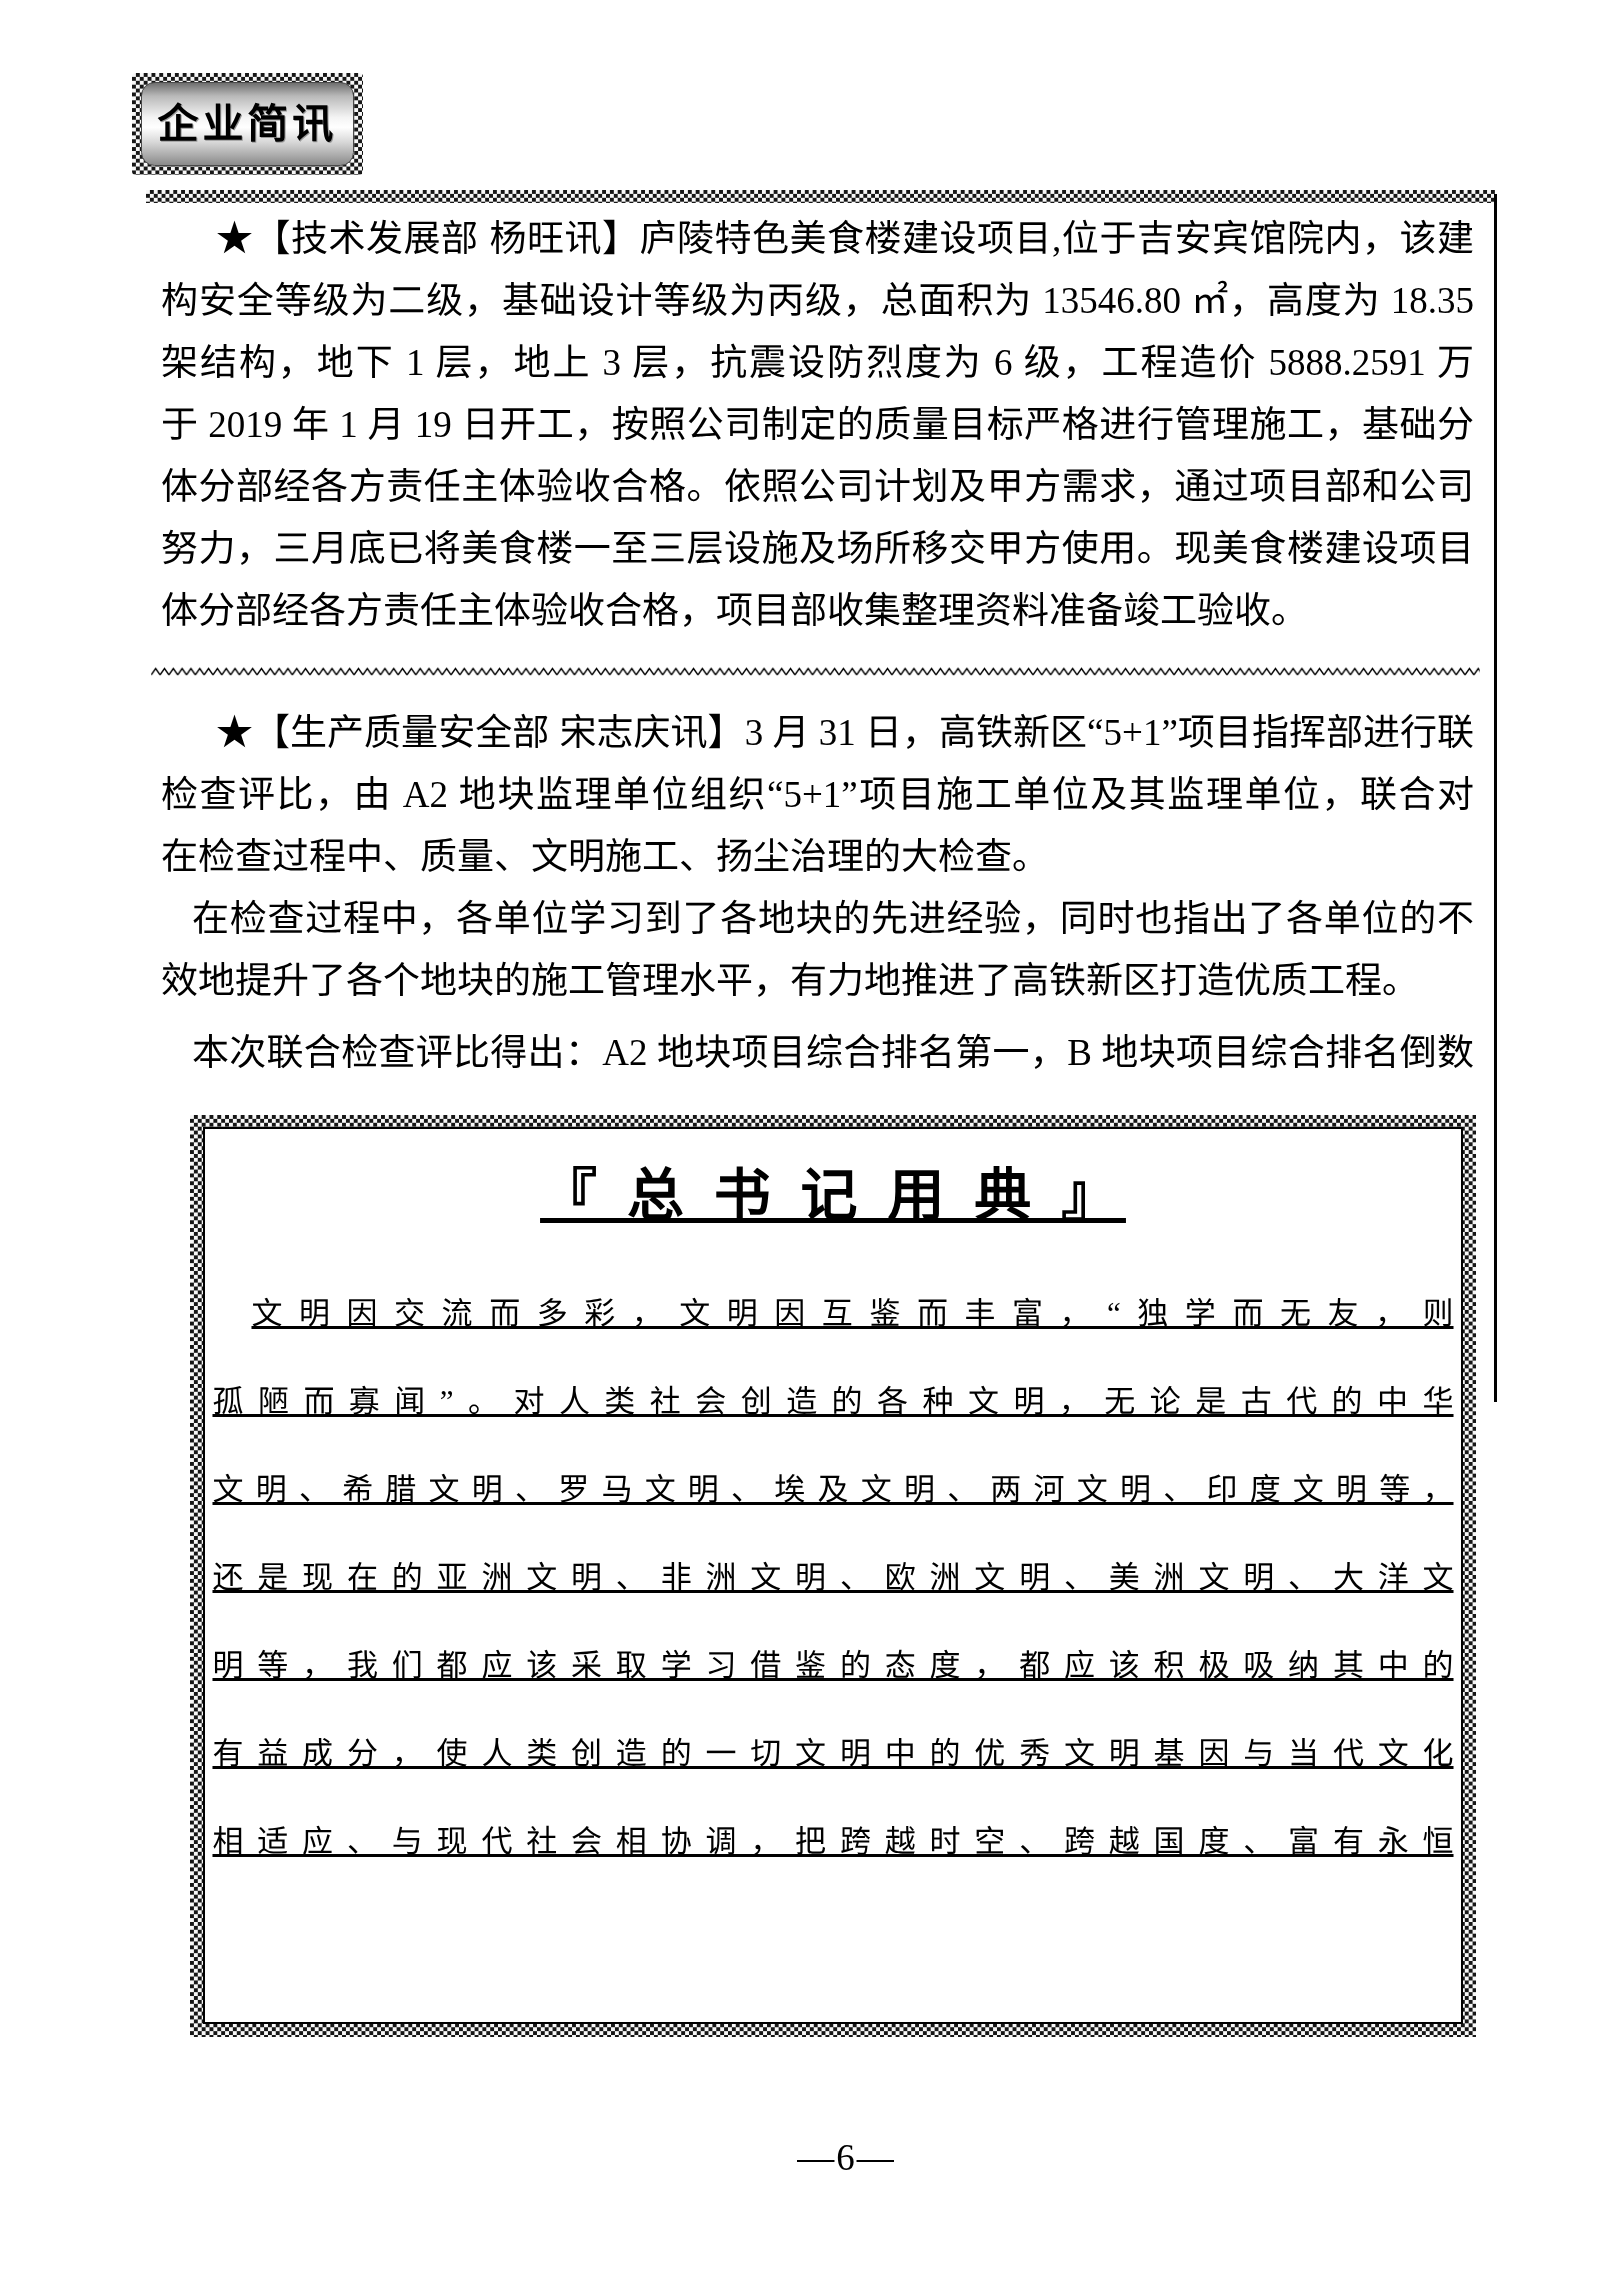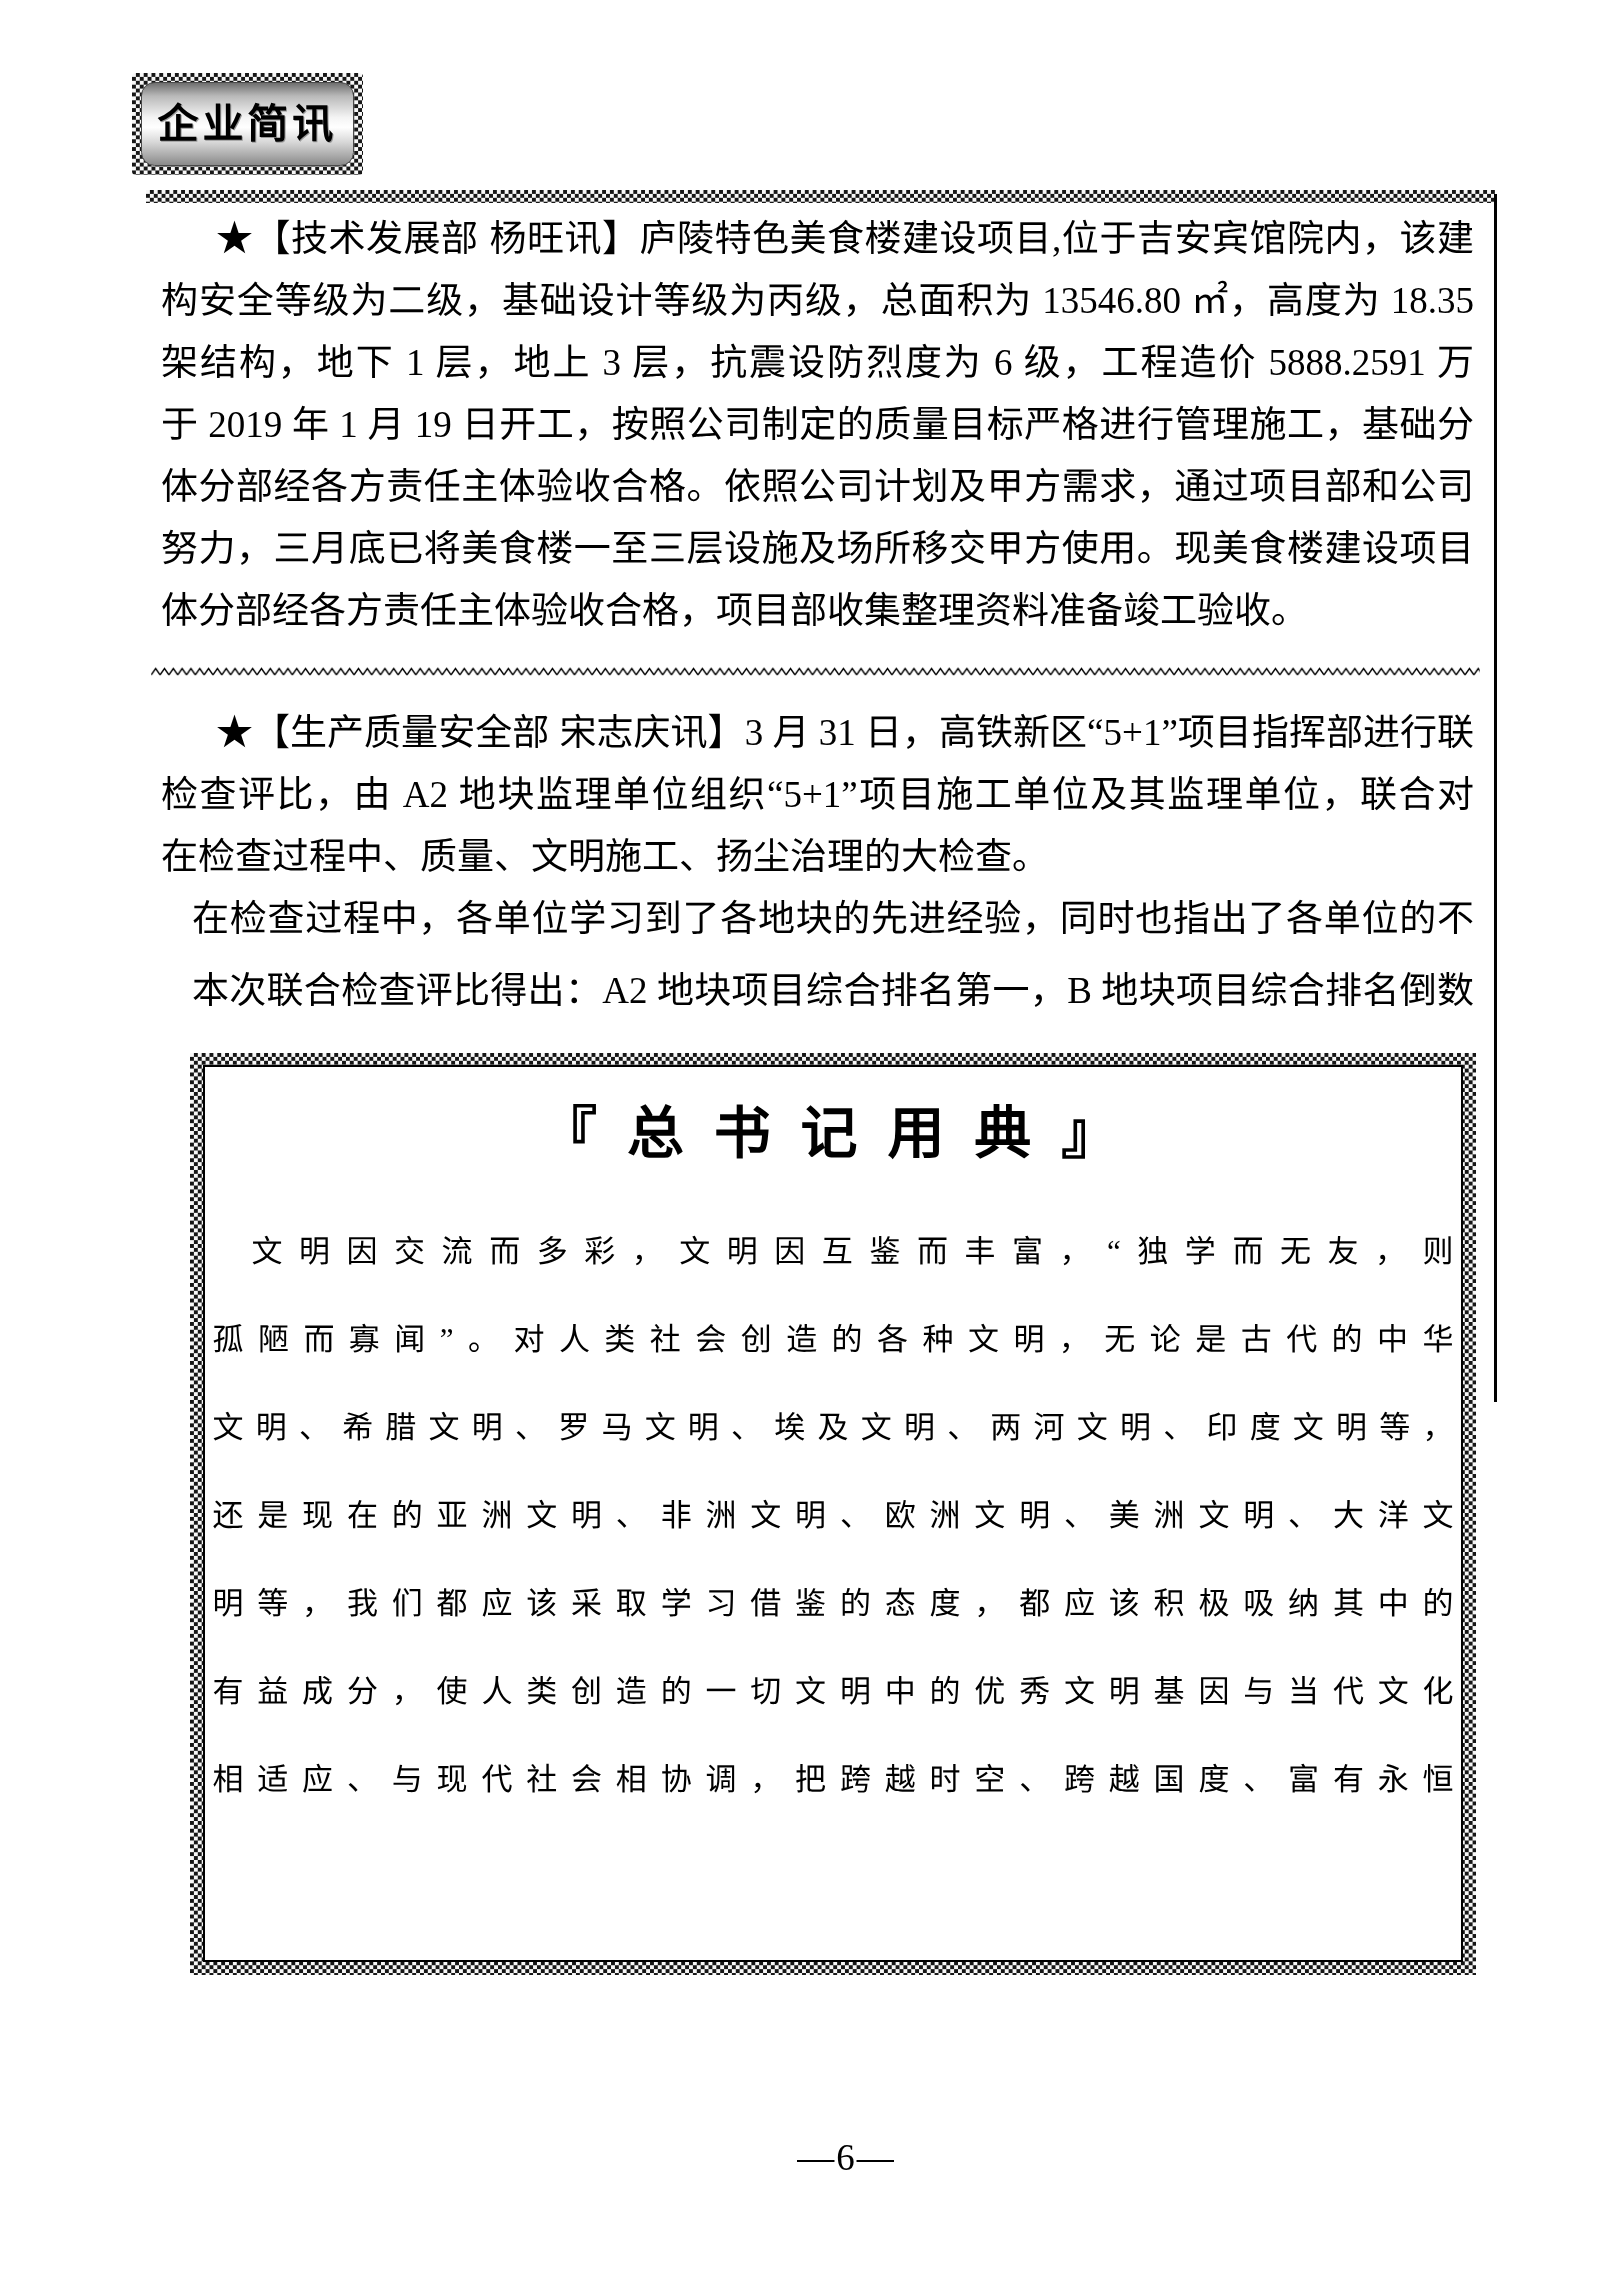--- a/index.html
+++ b/index.html
@@ -26,21 +26,21 @@
   .line.end{text-align-last:left;}
   .star-indent{text-indent:55px;}
   .plain-indent{text-indent:31px;}
   .head{font-family:"Liberation Sans","DejaVu Sans",sans-serif;font-weight:normal;}
   .star{font-style:normal;}
   .para-result{margin-top:9.8px;}
 
   .zigzag{display:block;margin:24.5px 0 25.5px -9.8px;}
 
   
-  .quote-box{margin:31px 0 0 29px;width:1286px;height:922px;padding:12.7px;box-sizing:border-box;}
+  .quote-box{margin:31px 0 0 29px;width:1286px;height:922px;padding:12.7px;box-sizing:border-box;text-decoration:underline;}
   .quote-inner{width:100%;height:100%;box-sizing:border-box;border:2px solid #000;
                background:#fff;padding:0 7.8px;overflow:hidden;}
   .quote-title{margin-top:33px;text-align:center;font-weight:bold;font-size:57px;line-height:1.2;
                letter-spacing:7.8px;font-family:"Liberation Serif","DejaVu Serif",serif;}
   .quote-lines{margin-top:39px;font-size:31px;}
   .qline{height:88px;line-height:88px;overflow:hidden;
          text-align:justify;text-align-last:justify;text-justify:inter-character;}
   .qline.end{text-align-last:left;}
   .qindent{text-indent:39px;}
 
@@ -81,20 +81,21 @@
     </svg>
 
     <div class="para">
       <div class="line star-indent"><span class="star">★</span><span class="head">【生产质量安全部 宋志庆讯】</span><span>3 月 31 日，高铁新区“5+1”项目指挥部进行联合</span></div>
       <div class="line">检查评比，由 A2 地块监理单位组织“5+1”项目施工单位及其监理单位，联合对“5+1”</div>
       <div class="line end">在检查过程中、质量、文明施工、扬尘治理的大检查。</div>
     </div>
 
     <div class="para">
       <div class="line plain-indent">在检查过程中，各单位学习到了各地块的先进经验，同时也指出了各单位的不足，有</div>
+      <div class="line end">效地提升了各个地块的施工管理水平，有力地推进了高铁新区打造优质工程。</div>
     </div>
 
     <div class="para para-result">
       <div class="line plain-indent">本次联合检查评比得出：A2 地块项目综合排名第一，B 地块项目综合排名倒数第一，</div>
     </div>
 
     <div class="quote-box checker">
       <div class="quote-inner">
         <div class="quote-title">『 总 书 记 用 典 』</div>
         <div class="quote-lines">

